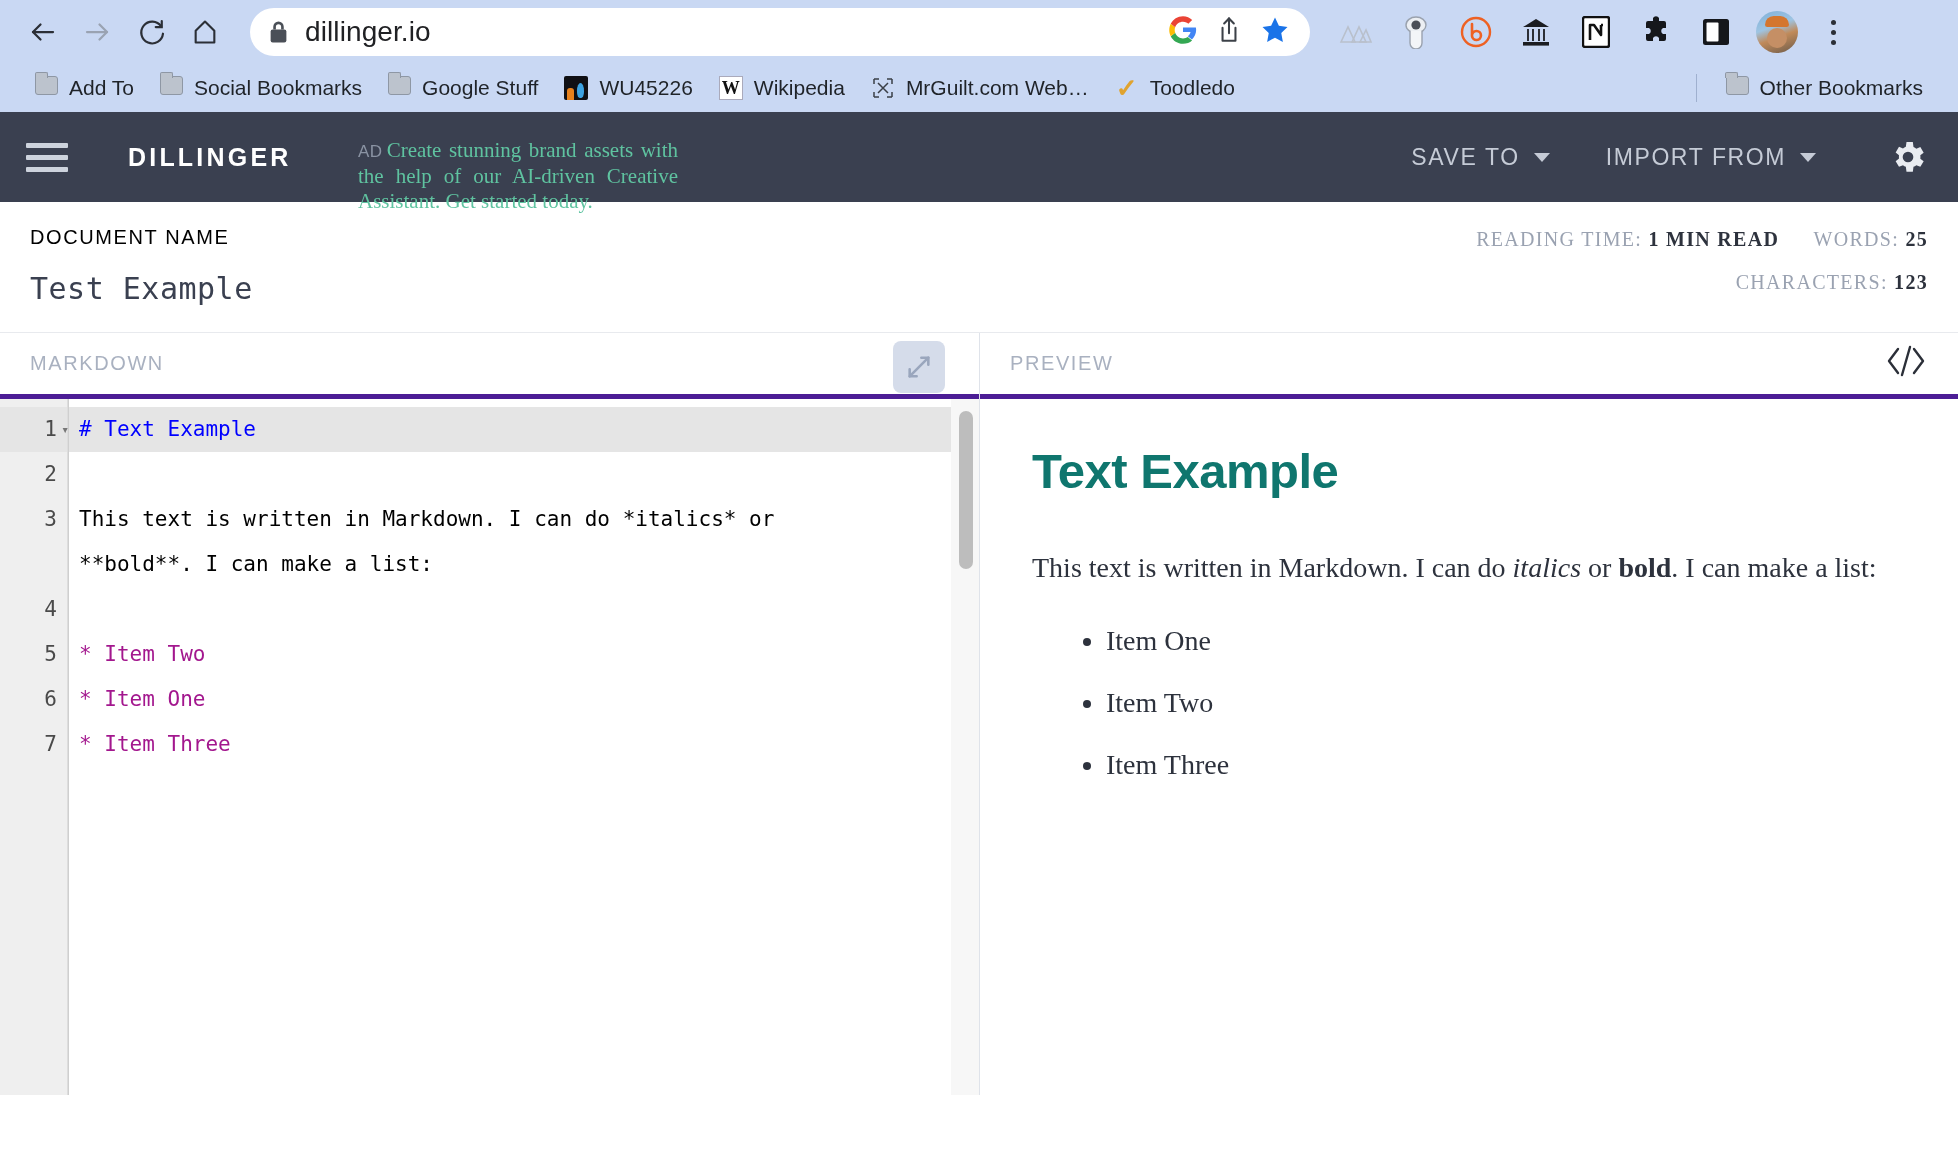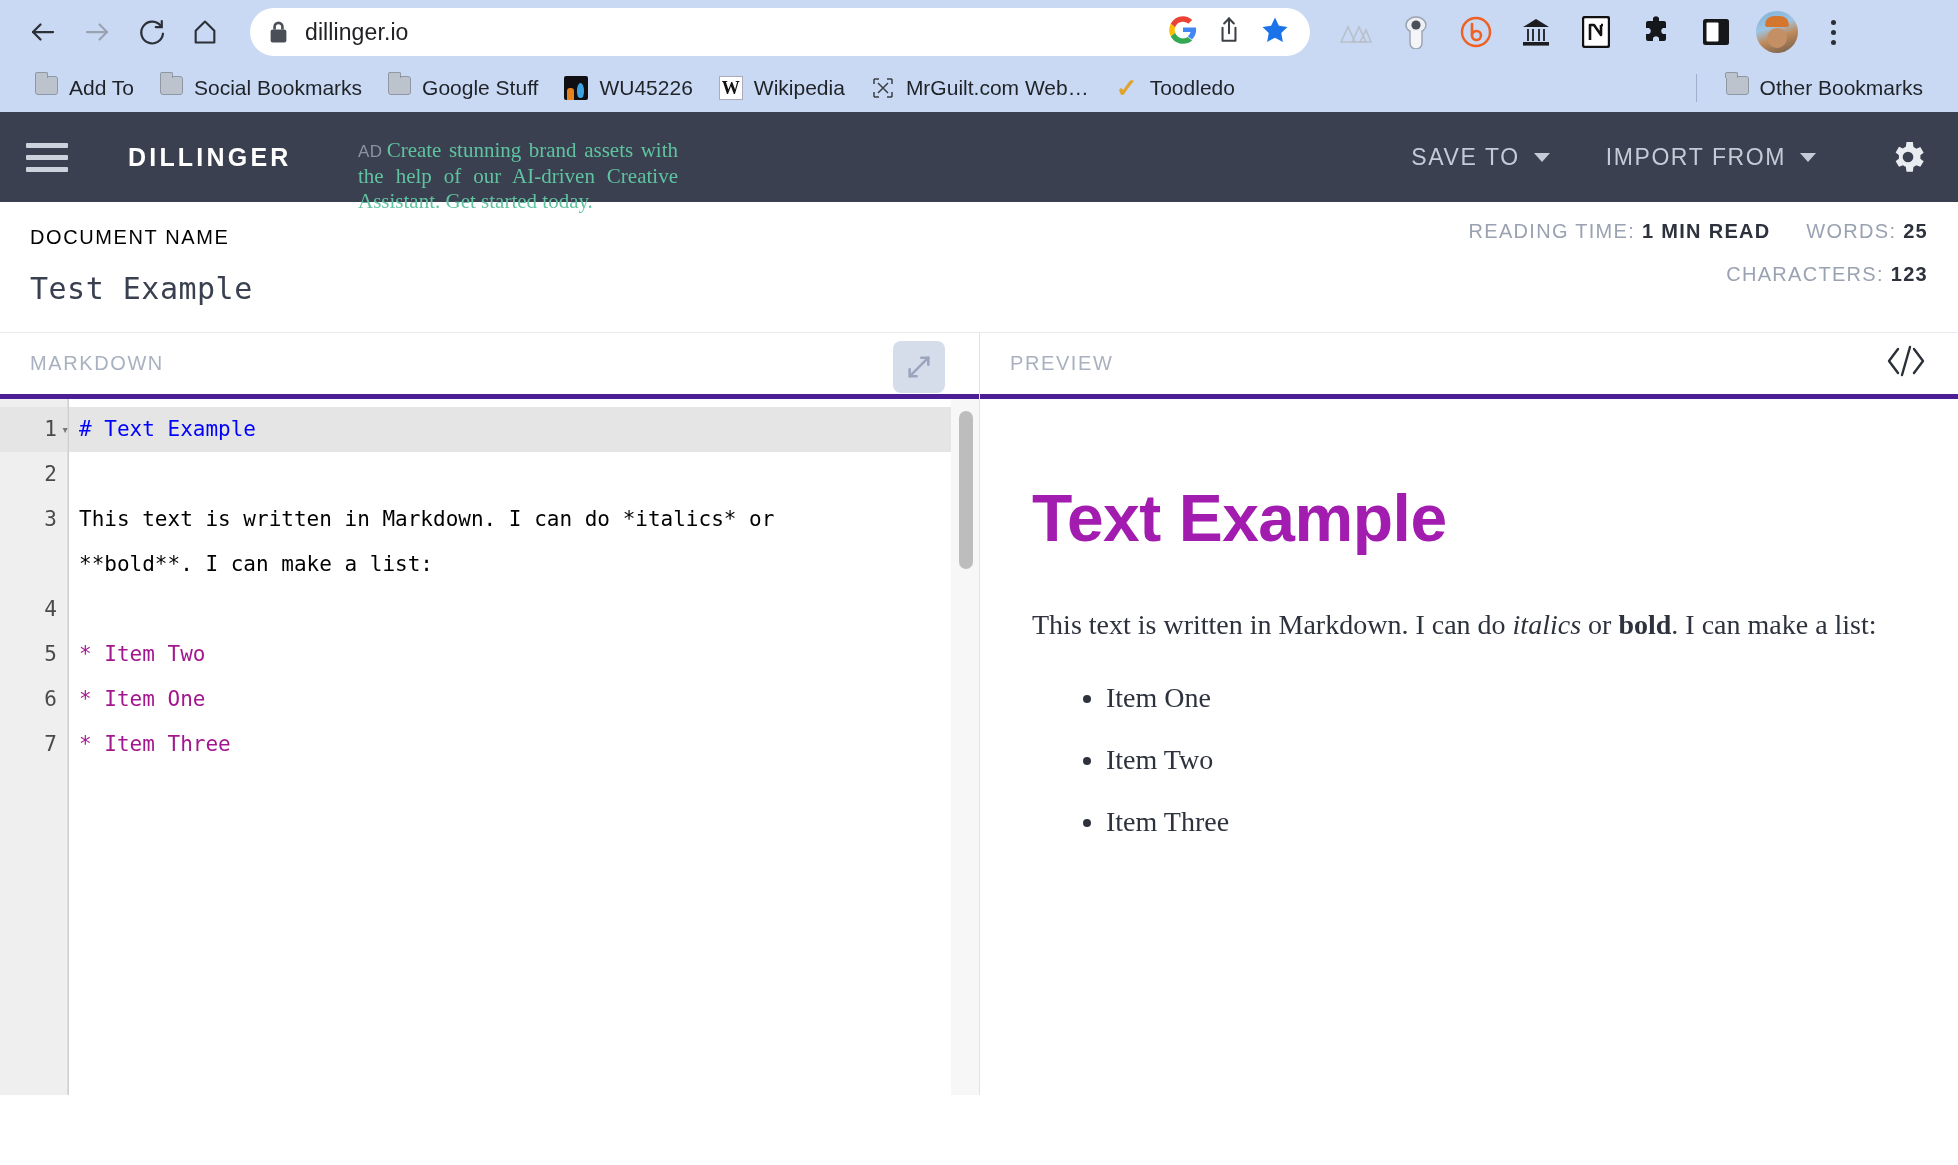--- a/index.html
+++ b/index.html
@@ -37,21 +37,21 @@
     background: #ffffff;
     border-radius: 24px;
     display: flex;
     align-items: center;
     padding: 0 18px;
     margin-left: 16px;
     position: relative;
   }
   .lock-icon { margin-right: 16px; display:flex; align-items:center; }
   .omnibox-url {
-    font-size: 23px;
+    font-size: 28px;
     color: #202124;
     letter-spacing: .1px;
     flex: 1;
   }
   .omnibox-actions {
     display: flex; align-items: center; gap: 18px;
     margin-right: 2px;
   }
 
   .ext-strip {
@@ -179,22 +179,23 @@
   }
   .doc-label {
     font-size: 20px; color:#000000; letter-spacing:1.6px;
   }
   .doc-title {
     font-family: "DejaVu Sans Mono","Liberation Mono", monospace;
     font-size: 30px; color:#3a4050; margin-top: 22px;
     letter-spacing: .5px;
   }
   .stats {
-    position:absolute; right:30px; top:18px;
+    position:absolute; right:30px; top:26px;
     text-align:right;
+    font-family:Liberation Serif, serif;
   }
   .stats-row { font-size:20px; letter-spacing:1.3px; color:#9aa2b1; white-space:nowrap; }
   .stats-row + .stats-row { margin-top: 20px; }
   .stats-row b { color:#2d323d; font-weight:700; }
   .stats-gap { display:inline-block; width:22px; }
 
   
   .panes {
     display: flex;
     height: 763px;
@@ -289,24 +290,23 @@
 
   
   .preview {
     flex: 1;
     padding: 44px 52px 0 52px;
     overflow: hidden;
     background:#fff;
   }
   .pv-h1 {
     font-family:"Liberation Sans", sans-serif;
-    font-size: 66px; font-weight: 700; color:#a21caf;
+    font-size: 49px; font-weight: 700; color:#0f766e;
     letter-spacing: -.5px;
     margin-bottom: 46px;
-    margin-top: 37px;
   }
   .pv-p {
     font-family:"Liberation Serif", serif;
     font-size: 28px; line-height: 1.62; color:#2d323d;
     margin-bottom: 30px;
   }
   .pv-p em { font-style: italic; }
   .pv-p strong { font-weight: 700; }
   .pv-ul { margin-left: 74px; }
   .pv-ul li {

